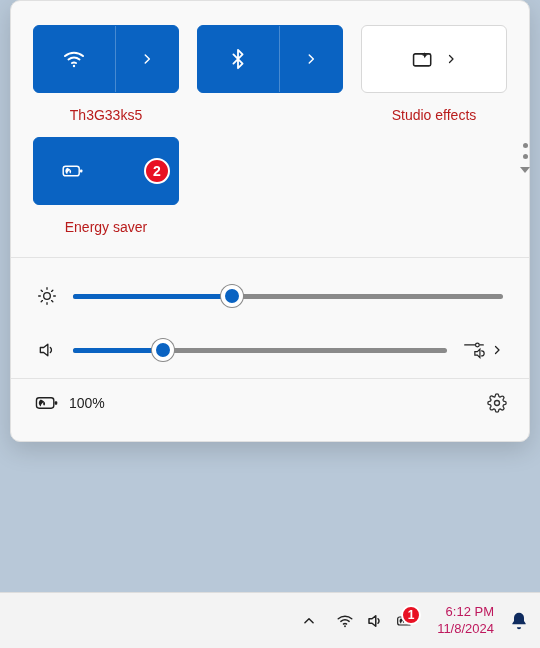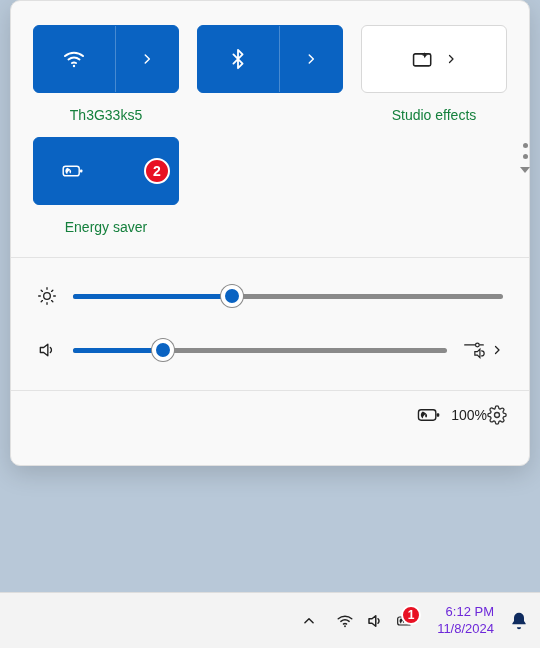--- a/index.html
+++ b/index.html
@@ -37,21 +37,21 @@
   .tile.active { background: #0a63c2; border-color: #0a63c2; color: #fff; }
   .tile .icon { width: 24px; height: 24px; display:flex; align-items:center; justify-content:center; }
   .tile .split {
     position: absolute; top:0; bottom:0; right:0; width: 44%;
     display:flex; align-items:center; justify-content:center;
     border-left: 1px solid rgba(0,0,0,0.08);
   }
   .tile.active .split { border-left-color: rgba(255,255,255,0.25); }
   .tile .icon-left { position:absolute; left: 28%; transform: translateX(-50%); }
   .tile .chevron-inline { margin-left: 10px; }
-  .tile-label { font-size: 14px; color: #15803d; text-align:right; }
+  .tile-label { font-size: 14px; color: #b91c1c; text-align:right; }
   .badge {
     position: absolute;
     background: #e81123; color:#fff;
     width: 26px; height: 26px; border-radius: 50%;
     display:flex; align-items:center; justify-content:center;
     font-size: 14px; font-weight: 600;
     border: 2px solid #fff;
   }
   .tile .badge { right: 8px; top: 50%; transform: translateY(-50%); }
 
@@ -76,39 +76,39 @@
   .slider-fill {
     position:absolute; left:0; top:0; bottom:0; background:#0a63c2; border-radius:3px;
   }
   .slider-thumb {
     position:absolute; top:50%; width:22px; height:22px; background:#0a63c2; border:4px solid #fff; box-shadow: 0 0 0 1px #8a8a8a; border-radius:50%; transform: translate(-50%, -50%);
   }
   .slider-end { display:flex; align-items:center; gap:6px; color:#333; }
 
   
   .panel-footer {
-    display:flex; align-items:center; justify-content:flex-end;
+    display:flex; align-items:center; justify-content:space-between;
     padding: 14px 2px 14px;
     border-top: 1px solid #e3e3e3;
-    margin: 16px -22px; padding-left:22px; padding-right:22px;
+    margin: 4px -22px; padding-left:22px; padding-right:22px;
   }
   .battery-status { display:flex; align-items:center; gap:10px; font-size:14px; color:#222; }
 
   
   .taskbar {
     position:absolute; left:0; right:0; bottom:0; height:56px;
     background:#f3f3f3; border-top: 1px solid #ddd;
     display:flex; align-items:center; justify-content:flex-end;
     padding: 0 10px; gap: 6px;
   }
   .tray { display:flex; align-items:center; gap:8px; }
   .tray-group { display:flex; align-items:center; gap:10px; padding:4px 8px; border-radius:4px; position:relative;}
   .tray-icon { width:20px; height:20px; display:flex; align-items:center; justify-content:center; color:#222;}
   .tray .badge { width:20px; height:20px; font-size:12px; top:-6px; right:-6px; }
-  .clock { display:flex; flex-direction:column; align-items:flex-end; font-size:13px; color:#6d28d9; line-height:1.25; margin: 0 6px;}
+  .clock { display:flex; flex-direction:column; align-items:flex-end; font-size:13px; color:#be185d; line-height:1.25; margin: 0 6px;}
   .notif-bell { width:22px; height:22px; display:flex; align-items:center; justify-content:center; color:#0f2b5e;}
 
   svg { display:block; }
 </style>
 </head>
 <body>
 
 <div class="panel">
 
   <div class="tiles">

